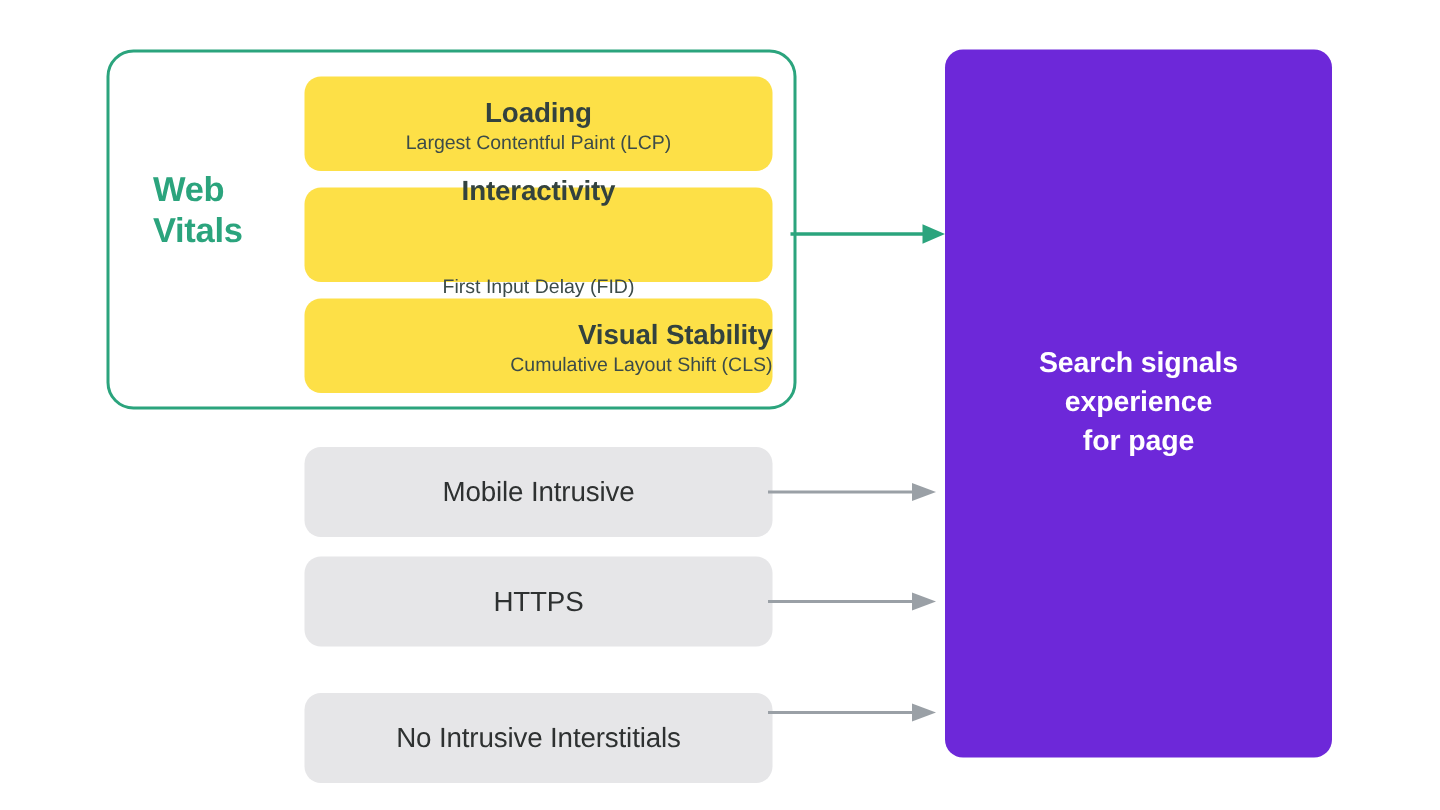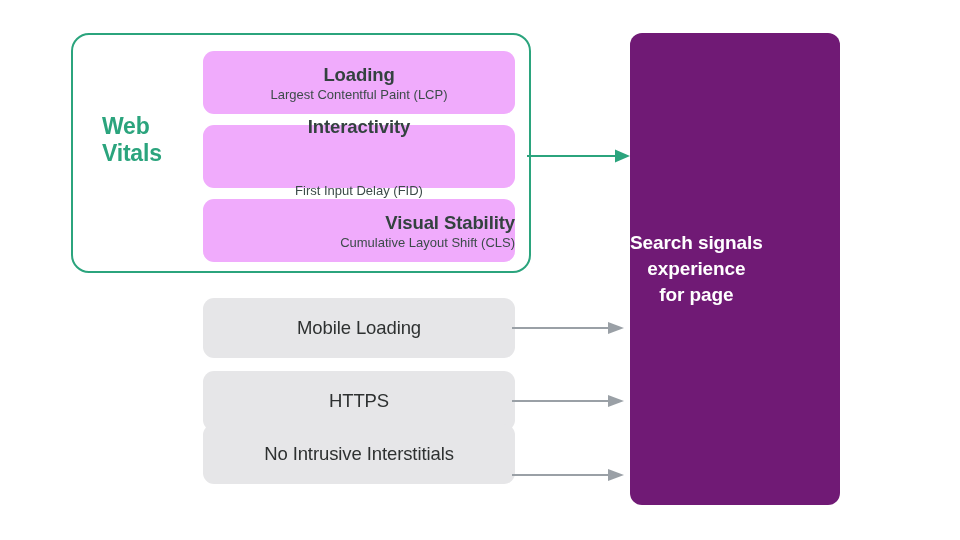--- a/index.html
+++ b/index.html
@@ -45,21 +45,21 @@
     letter-spacing: -0.2px;
   }
   .cwv-label span { display: block; }
 
   
   .metric-row {
     position: absolute;
     left: 203px;
     width: 312px;
     height: 63px;
-    background: #f0abfc;
+    background: #fde047;
     border-radius: 11px;
     display: flex;
     flex-direction: column;
     align-items: center;
     justify-content: center;
     box-sizing: border-box;
   }
   .metric-row.r1 { top: 51px; }
   .metric-row.r2 { top: 125px; gap: 44px; }
   .metric-row.r3 { top: 199px; align-items: flex-end; }
@@ -88,41 +88,41 @@
     height: 60px;
     background: #e6e6e8;
     border-radius: 11px;
     display: flex;
     align-items: center;
     justify-content: center;
     box-sizing: border-box;
   }
   .signal-row.s1 { top: 298px; }
   .signal-row.s2 { top: 371px; }
-  .signal-row.s3 { top: 424px; }
+  .signal-row.s3 { top: 462px; }
 
   .signal-label {
     font-size: 18.5px;
     font-weight: normal;
     color: #2e3131;
     letter-spacing: -0.1px;
   }
 
   
   .outcome-panel {
     position: absolute;
     left: 630px;
     top: 33px;
-    width: 210px;
+    width: 258px;
     height: 472px;
-    background: #701a75;
+    background: #6d28d9;
     border-radius: 12px;
     display: flex;
     align-items: center;
-    justify-content: flex-start;
+    justify-content: center;
     box-sizing: border-box;
   }
   .outcome-text {
     color: #ffffff;
     font-size: 19px;
     font-weight: bold;
     line-height: 26px;
     text-align: center;
     letter-spacing: -0.1px;
   }
@@ -159,21 +159,21 @@
     <div class="metric-title">Interactivity</div>
     <div class="metric-sub">First Input Delay (FID)</div>
   </div>
 
   <div class="metric-row r3">
     <div class="metric-title">Visual Stability</div>
     <div class="metric-sub">Cumulative Layout Shift (CLS)</div>
   </div>
 
   <div class="signal-row s1">
-    <div class="signal-label">Mobile Loading</div>
+    <div class="signal-label">Mobile Intrusive</div>
   </div>
   <div class="signal-row s2">
     <div class="signal-label">HTTPS</div>
   </div>
   <div class="signal-row s3">
     <div class="signal-label">No Intrusive Interstitials</div>
   </div>
 
   <svg class="arrow-svg arrow-green" width="110" height="32" viewBox="0 0 110 32">
     <line x1="2" y1="16" x2="92" y2="16" stroke="#2ba47d" stroke-width="2.2"></line>

